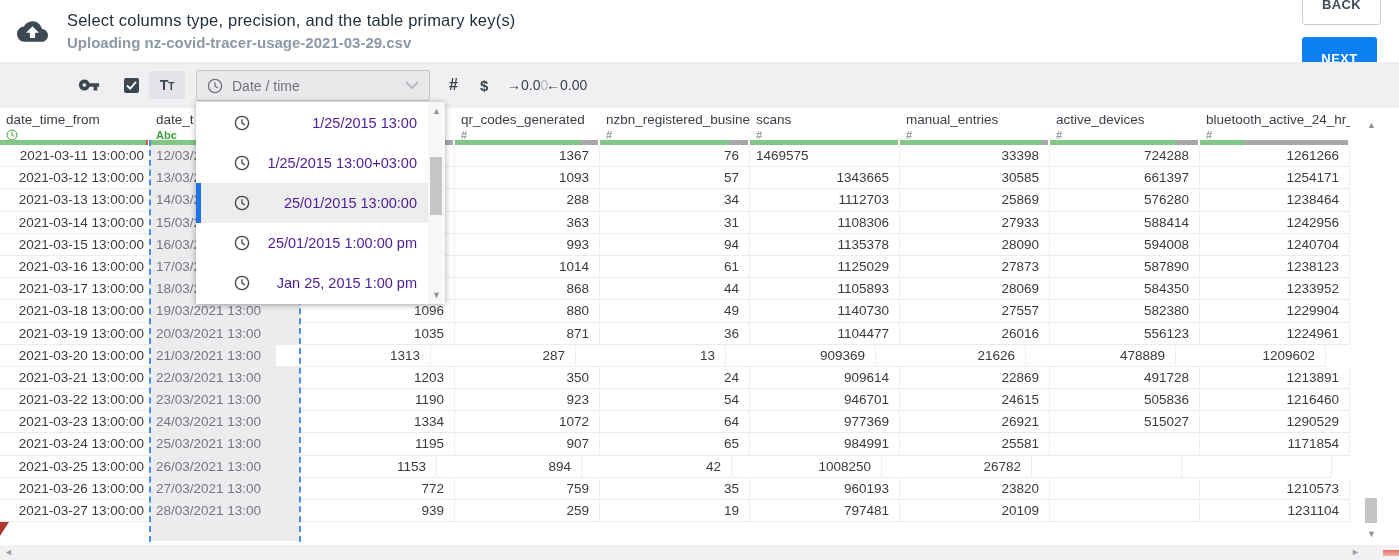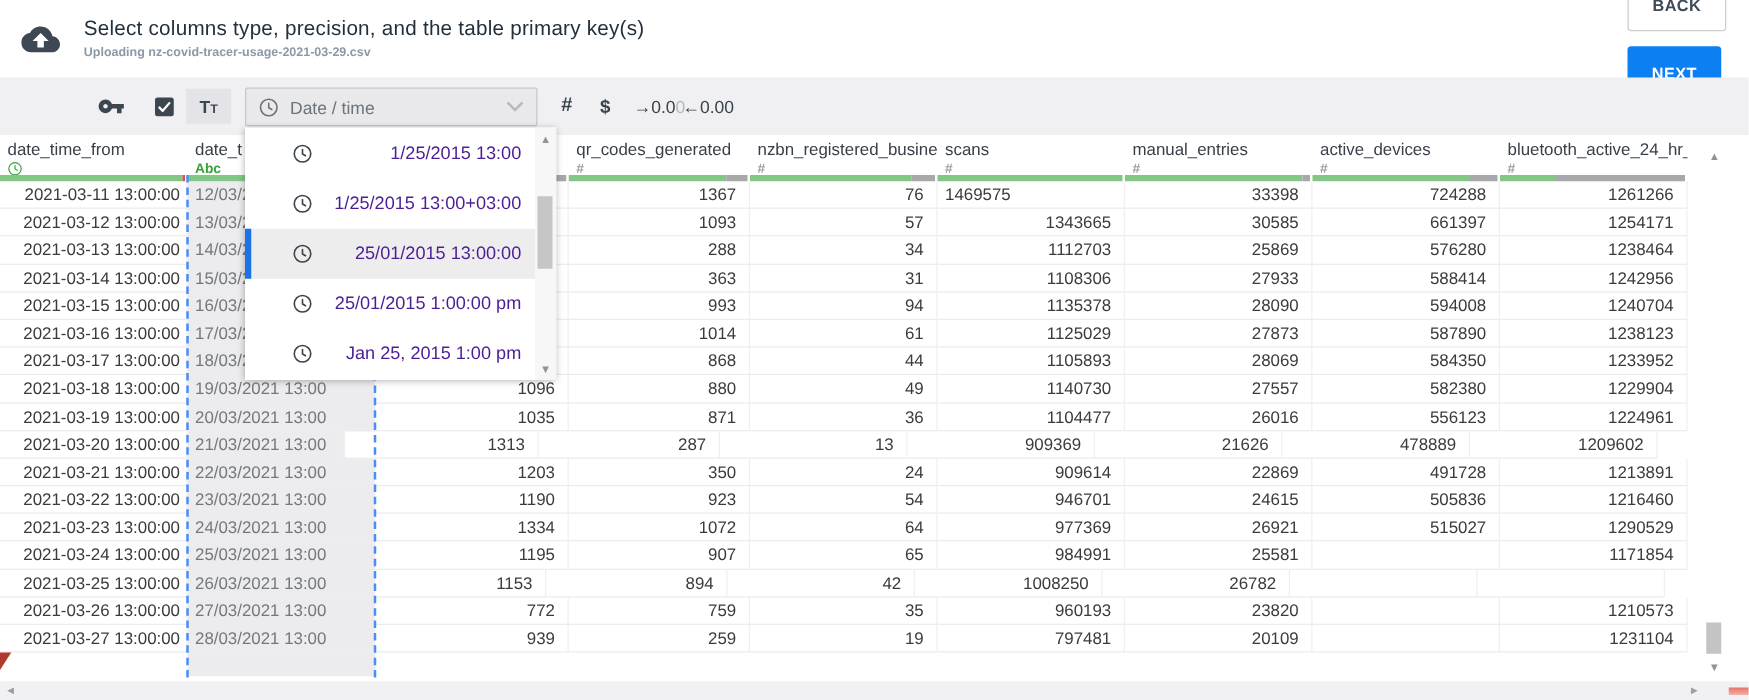--- a/index.html
+++ b/index.html
@@ -6,21 +6,21 @@
   body { background:#fff; }
   .app{position:relative;width:1399px;height:560px;overflow:hidden;background:#fff;
        font-family:"Liberation Sans",sans-serif;}
 
   
   .top{position:absolute;left:0;top:0;width:100%;height:62px;background:#fff;
        display:flex;align-items:center;}
   .cloud{margin-left:17px;display:flex;align-items:center;}
   .titles{margin-left:19px;}
   .title{font-size:16.5px;color:#22303e;font-weight:500;letter-spacing:.2px;}
-  .subtitle{margin-top:4px;font-size:10px;color:#8b99a6;font-weight:600;}
+  .subtitle{margin-top:4px;font-size:15px;color:#8b99a6;font-weight:600;}
   .actions{margin-left:auto;margin-right:18px;display:flex;gap:12px;flex-direction:column;}
   .btn{height:42px;border-radius:3px;font-weight:700;font-size:13px;letter-spacing:.4px;
        cursor:pointer;font-family:inherit;}
   .btn-back{width:79px;background:#fff;border:1px solid #c9ced3;color:#3e4a55;}
   .btn-next{width:75px;background:#0c80f2;border:none;color:#fff;}
 
   
   .toolbar{position:absolute;top:62px;left:0;width:100%;height:46px;background:#f0f0f2;}
   .tbi{position:absolute;top:0;height:46px;display:flex;align-items:center;background:none;border:none;
        font-family:inherit;cursor:pointer;}

